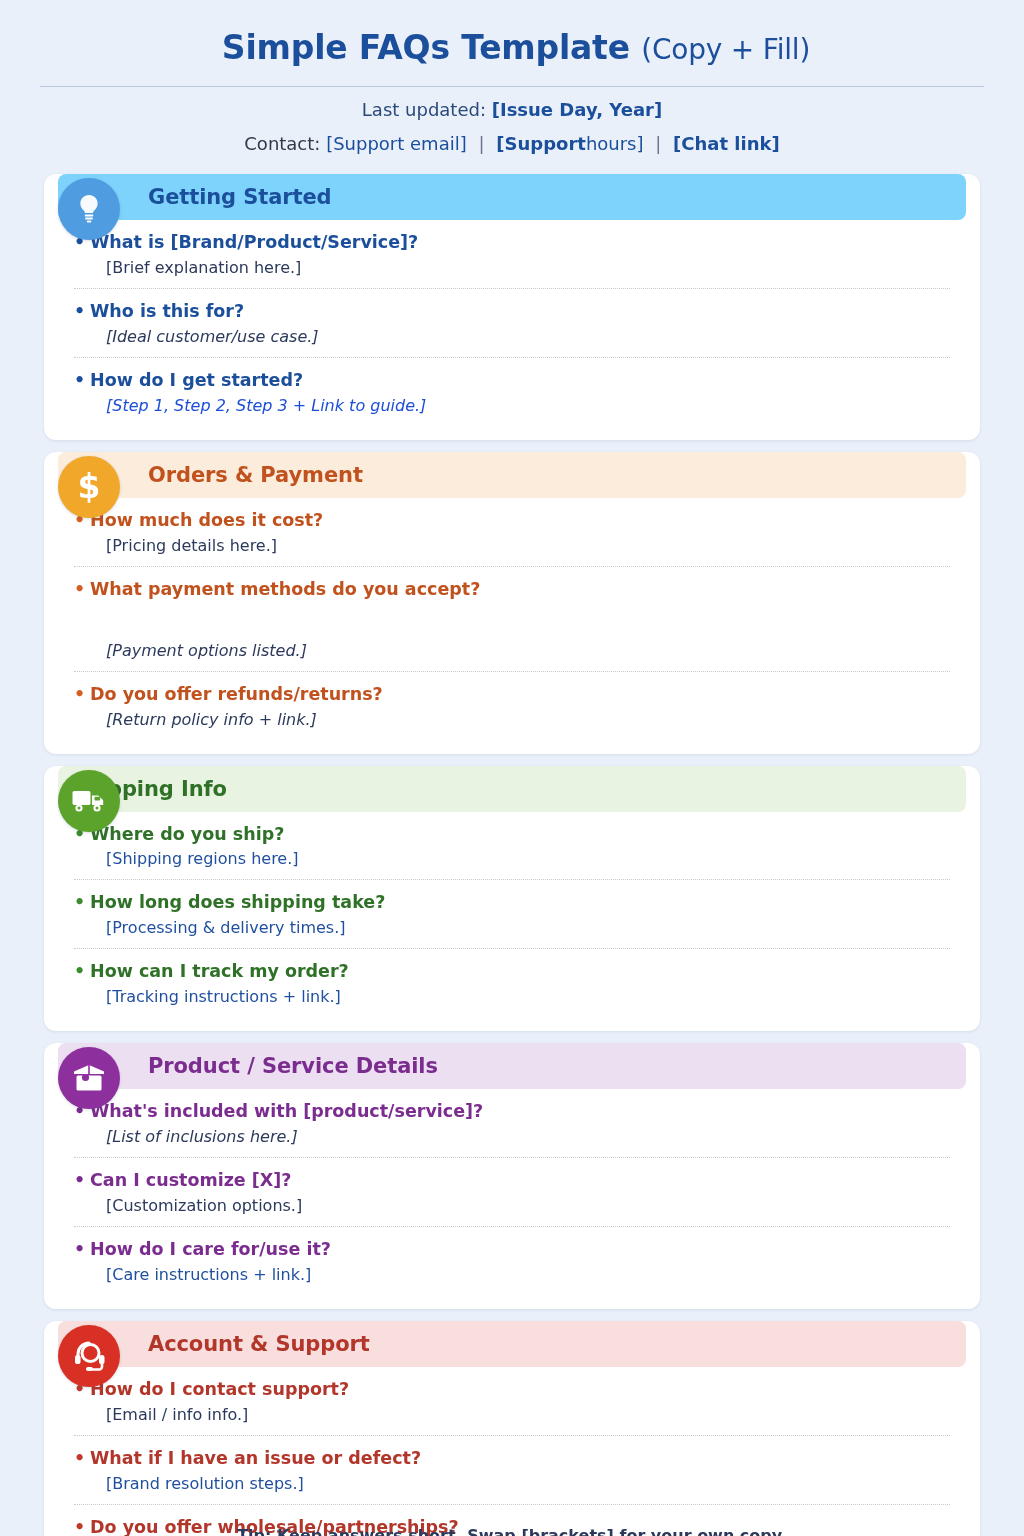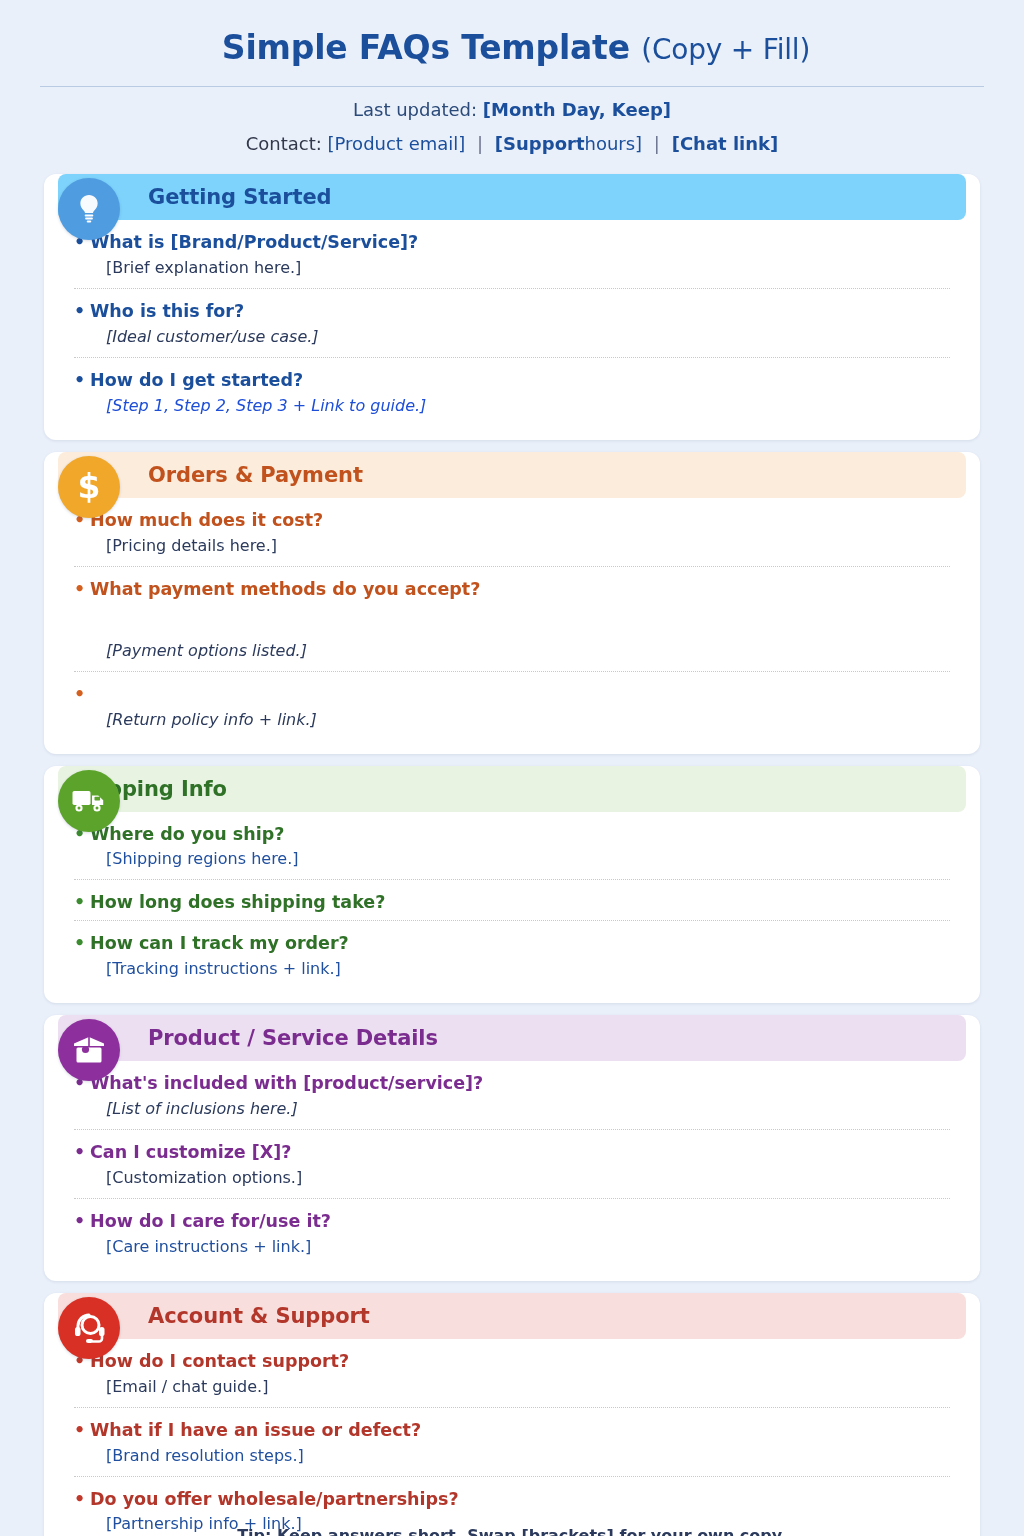--- a/index.html
+++ b/index.html
@@ -134,26 +134,26 @@
 
   <h1 class="doc-title">
     <span>Simple FAQs Template</span>
     <span class="sub">(Copy + Fill)</span>
   </h1>
 
   <div class="title-rule"></div>
 
   <div class="meta">
     <span class="lbl">Last updated:</span>
-    <span class="val">[Month Day, Keep]</span>
+    <span class="val">[Issue Day, Year]</span>
   </div>
 
   <div class="meta-row2">
     <span>Contact:</span>
-    <span class="blue">[Product email]</span>
+    <span class="blue">[Support email]</span>
     <span class="sep">|</span>
     <span class="blue-b">[Support</span><span class="blue">hours]</span>
     <span class="sep">|</span>
     <span class="blue-b">[Chat link]</span>
   </div>
 
   <div class="cards" id="cards">
       <div class="card">
         <div class="sec-head" style="background: #7dd3fc;">
           <div class="sec-title" style="color: rgb(27, 79, 156);">Getting Started</div>
@@ -210,20 +210,21 @@
           <div class="qa">
             <div class="q" style="color: rgb(193, 82, 29);">
               <span class="dot" style="color: rgb(212, 96, 31);">•</span>
               <span>What payment methods do you accept?</span>
             </div>
             <div class="a it" style="color: rgb(43, 58, 92); margin-top: 40px;">[Payment options listed.]</div>
           </div>
           <div class="qa">
             <div class="q" style="color: rgb(193, 82, 29);">
               <span class="dot" style="color: rgb(212, 96, 31);">•</span>
+              <span>Do you offer refunds/returns?</span>
             </div>
             <div class="a it" style="color: rgb(43, 58, 92);">[Return policy info + link.]</div>
           </div>
         </div>
       </div>
       <div class="card">
         <div class="sec-head" style="background: rgb(232, 243, 226);">
           <div class="sec-title" style="color: rgb(47, 113, 39); margin-left: 12px;">Shipping Info</div>
         </div>
         <div class="badge" style="background: rgb(91, 163, 43);">
@@ -243,20 +244,21 @@
               <span class="dot" style="color: rgb(59, 139, 47);">•</span>
               <span>Where do you ship?</span>
             </div>
             <div class="a" style="color: rgb(31, 79, 158);">[Shipping regions here.]</div>
           </div>
           <div class="qa">
             <div class="q" style="color: rgb(47, 113, 39);">
               <span class="dot" style="color: rgb(59, 139, 47);">•</span>
               <span>How long does shipping take?</span>
             </div>
+            <div class="a" style="color: rgb(31, 79, 158);">[Processing &amp; delivery times.]</div>
           </div>
           <div class="qa">
             <div class="q" style="color: rgb(47, 113, 39);">
               <span class="dot" style="color: rgb(59, 139, 47);">•</span>
               <span>How can I track my order?</span>
             </div>
             <div class="a" style="color: rgb(31, 79, 158);">[Tracking instructions + link.]</div>
           </div>
         </div>
       </div>
@@ -309,21 +311,21 @@
             <path d="M31 26 v2.5 a3 3 0 0 1 -3 3 h-6" stroke="#fff" stroke-width="2.6" stroke-linecap="round"></path>
             <rect x="15" y="29" width="7" height="4" rx="2" fill="#fff"></rect>
           </svg>
         </div>
         <div class="qa-list">
           <div class="qa">
             <div class="q" style="color: rgb(179, 54, 43);">
               <span class="dot" style="color: rgb(192, 57, 43);">•</span>
               <span>How do I contact support?</span>
             </div>
-            <div class="a" style="color: rgb(43, 58, 92);">[Email / chat guide.]</div>
+            <div class="a" style="color: rgb(43, 58, 92);">[Email / info info.]</div>
           </div>
           <div class="qa">
             <div class="q" style="color: rgb(179, 54, 43);">
               <span class="dot" style="color: rgb(192, 57, 43);">•</span>
               <span>What if I have an issue or defect?</span>
             </div>
             <div class="a" style="color: rgb(31, 79, 158);">[Brand resolution steps.]</div>
           </div>
           <div class="qa">
             <div class="q" style="color: rgb(179, 54, 43);">

